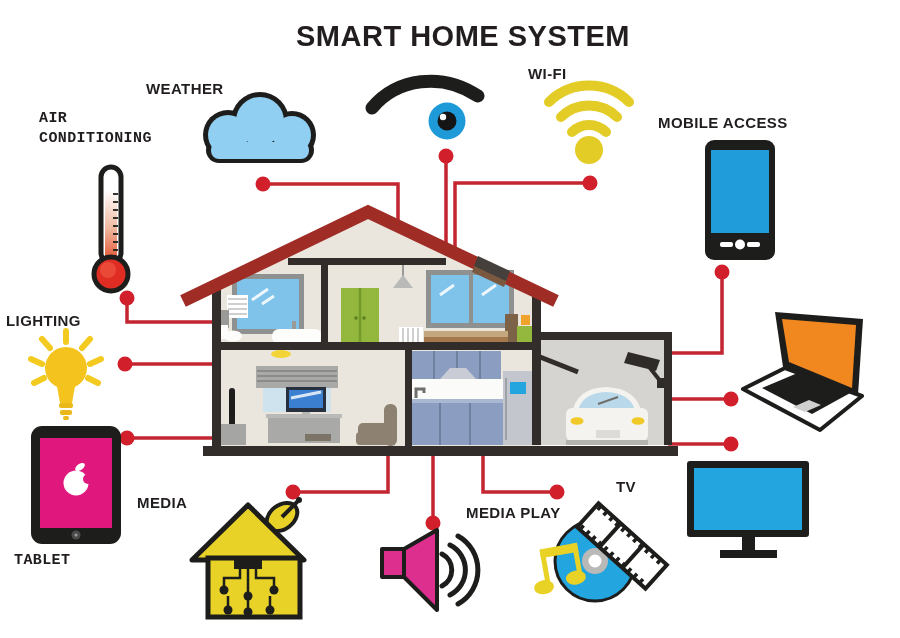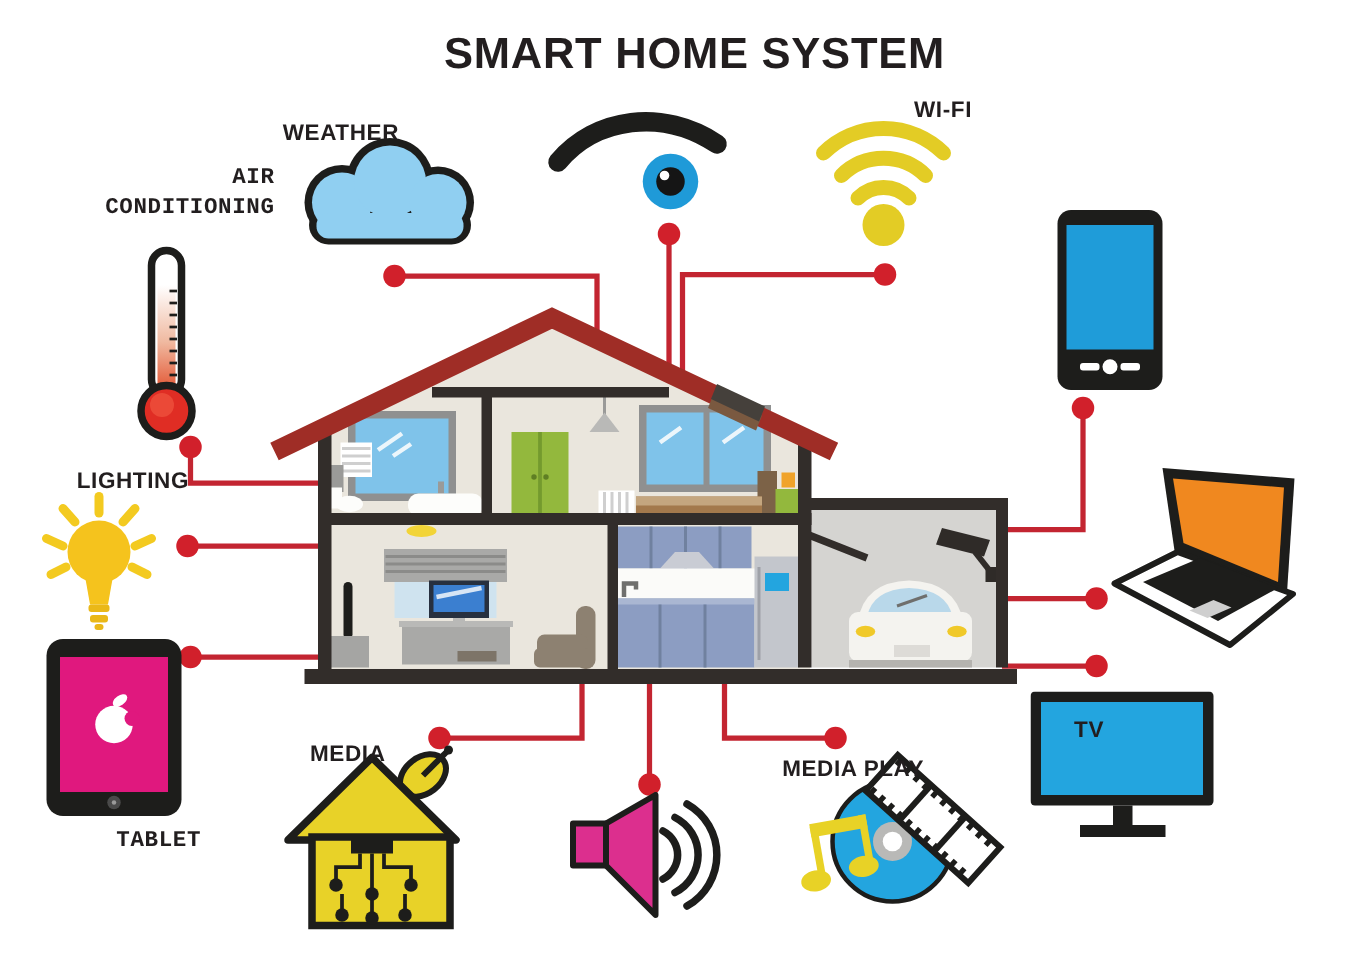--- a/index.html
+++ b/index.html
@@ -1,20 +1,20 @@
 <!DOCTYPE html>
 <html style="--text-dark: #221e1f; --line-red: #c32531; --dot-red: #d1202b; --roof-red: #9f2d26; --wall-dark: #322d2a; --wall-beige: #eae6dd; --garage-gray: #d5d4d1; --cloud-blue: #90cff1; --wifi-yellow: #e3cc25; --bulb-yellow: #f5c31d; --screen-blue: #23a5df; --tablet-pink: #e0187e; --speaker-pink: #dc2f8e; --laptop-orange: #f0881f; --cctv-yellow: #e8d228; --wardrobe-green: #93b83d; --kitchen-blue: #8c9dc2;"><head>
 <meta charset="utf-8">
 <style>
   html,body{margin:0;padding:0;background:#ffffff;}
   #stage{position:relative;width:900px;height:638px;background:#ffffff;overflow:hidden;
          font-family:"Liberation Sans",sans-serif;}
   .abs{position:absolute;}
   .lbl{position:absolute;font-weight:700;font-size:15px;letter-spacing:.4px;
-       color:var(--text-dark);text-align:right;line-height:1.3;}
+       color:var(--text-dark);text-align:left;line-height:1.3;}
   #title{position:absolute;top:20px;left:440px;transform:translateX(-50%);
          font-size:29px;font-weight:700;letter-spacing:.5px;color:var(--text-dark);white-space:nowrap;margin-left:23px;}
   .ln{stroke:var(--line-red);stroke-width:3.5;fill:none;}
   .dot{fill:var(--dot-red);}
   .dark{fill:var(--wall-dark);}
   .beige{fill:var(--wall-beige);}
   svg{display:block;}
 </style>
 </head>
 <body>
@@ -345,15 +345,16 @@
     </g>
   </svg>
 
   <div class="lbl" style="left:146px;top:79px;width:120px;">WEATHER</div>
   <div class="lbl" style="left:39px;top:109px;width:144px;font-family:Liberation Mono, monospace;">AIR CONDITIONING</div>
   <div class="lbl" style="left:6px;top:311px;width:120px;">LIGHTING</div>
   <div class="lbl" style="left:14px;top:551px;width:120px;font-family:Liberation Mono, monospace;">TABLET</div>
   <div class="lbl" style="left:137px;top:493px;width:120px;">MEDIA</div>
   <div class="lbl" style="left:616px;top:477px;width:120px;">TV</div>
   <div class="lbl" style="left:466px;top:503px;width:150px;">MEDIA PLAY</div>
+  <div class="lbl" style="left:658px;top:113px;width:160px;">MOBILE ACCESS</div>
   <div class="lbl" style="left:528px;top:64px;width:120px;">WI-FI</div>
 
 </div>
 
 </body></html>

